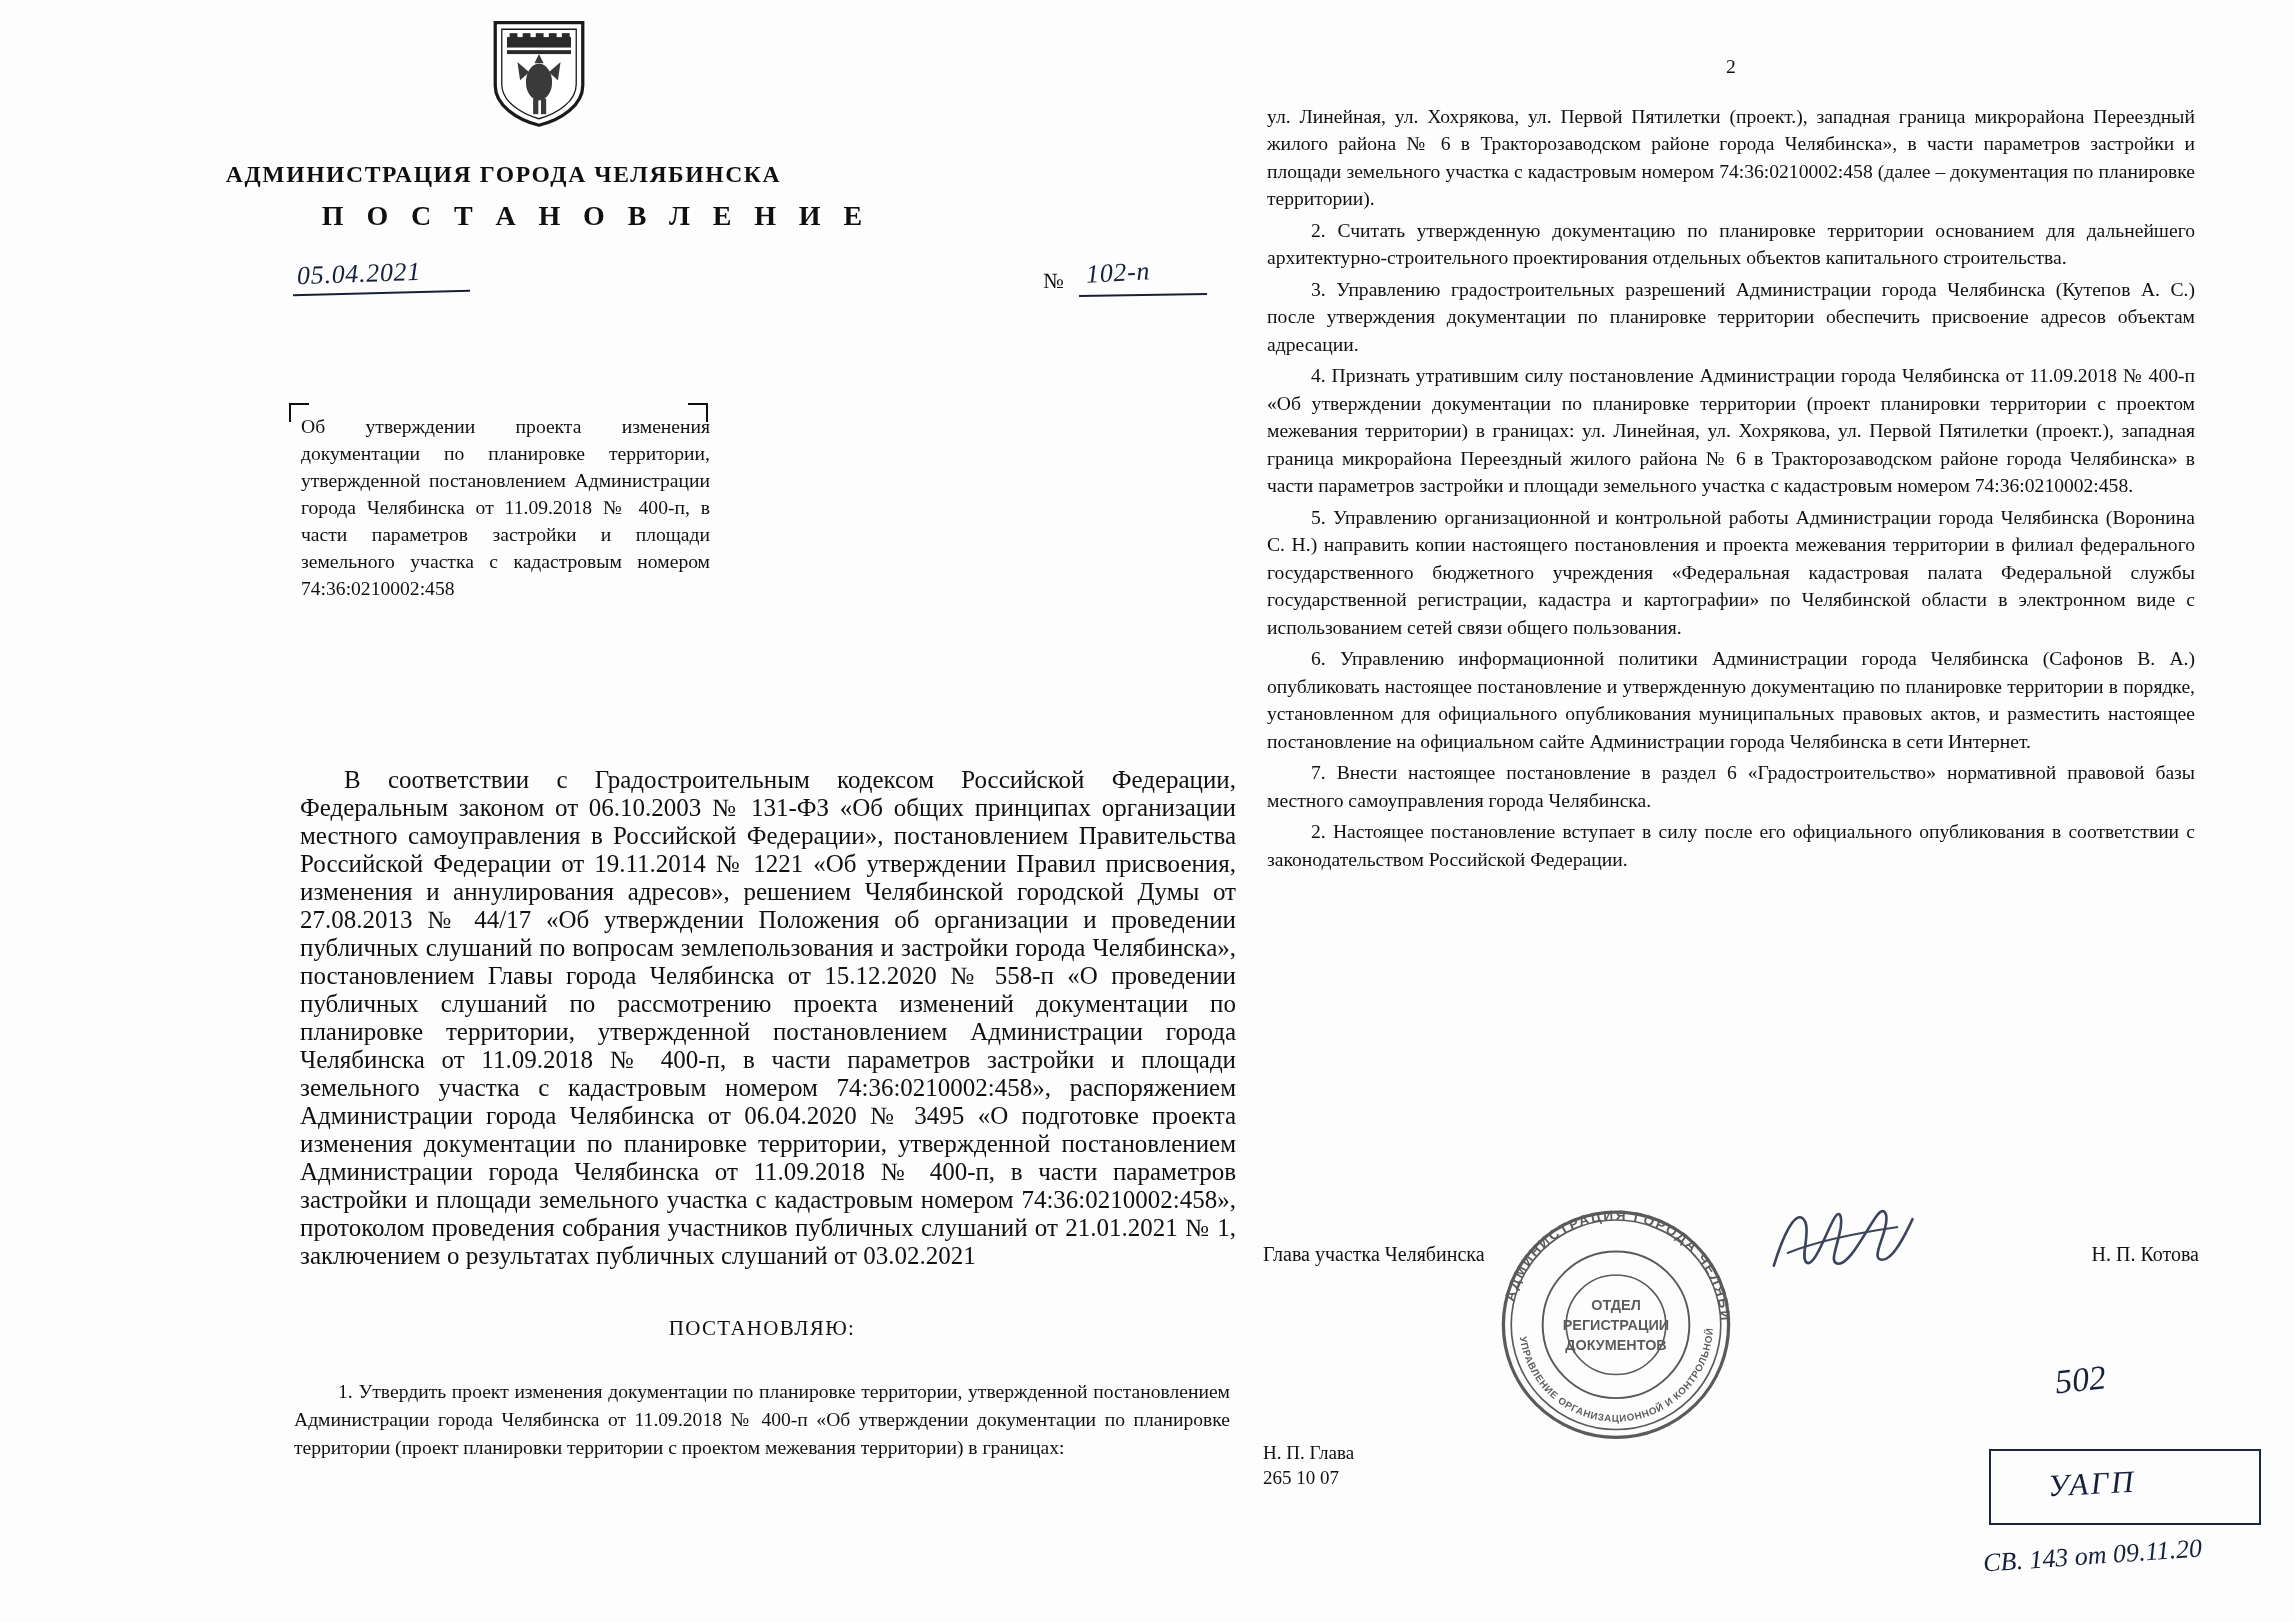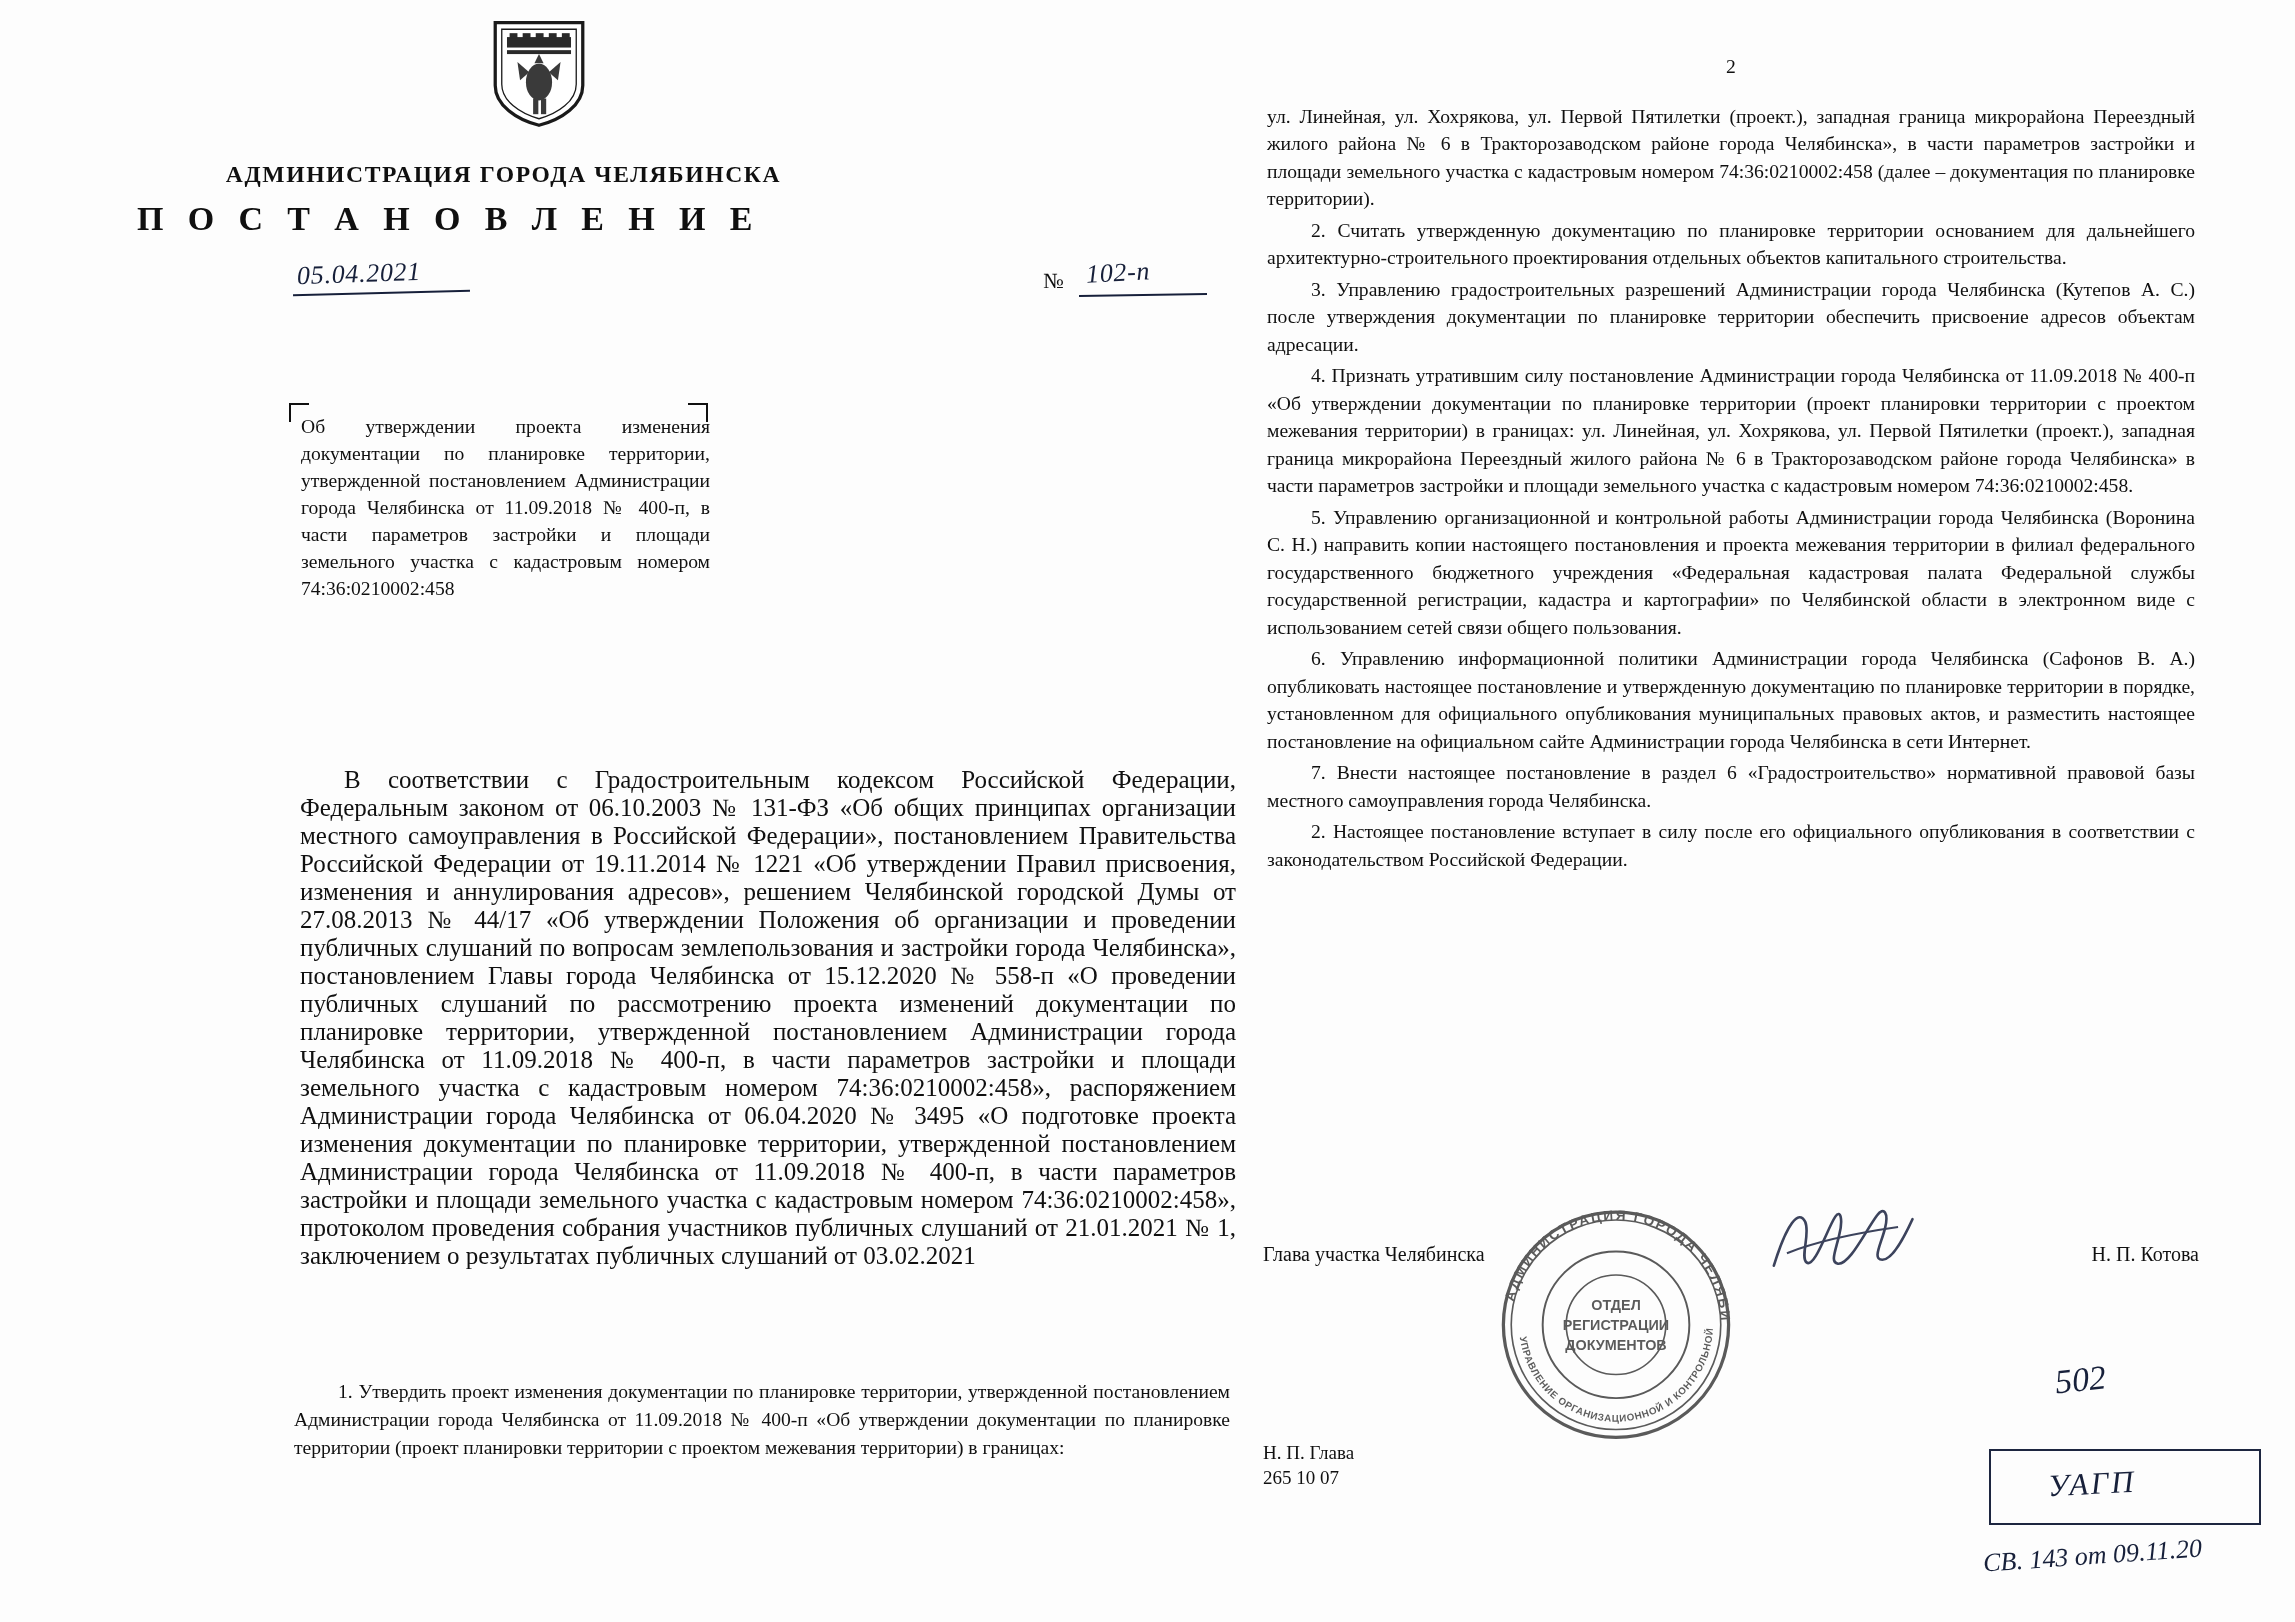--- a/index.html
+++ b/index.html
@@ -55,22 +55,22 @@
     text-align: center;
     font-size: 23.6px;
     font-weight: bold;
     letter-spacing: 1.6px;
   }
   .doc-title {
     position: absolute;
     left: 0px;
     top: 180px;
     width: 733px;
-    text-align: left;
-    font-size: 34px;
+    text-align: right;
+    font-size: 28px;
     font-weight: bold;
     letter-spacing: 7.9px;
   }
 
   
   .hw {
     font-family: "Liberation Serif", serif;
     font-style: italic;
     color: #17203a;
     letter-spacing: 0.7px;
@@ -313,20 +313,21 @@
     <div class="hw-num-underline"></div>
 
     <div class="bracket tl"></div>
     <div class="bracket tr"></div>
     <div class="subject">Об утверждении проекта изменения документации по планировке территории, утвержденной постановлением Администрации города Челябинска от 11.09.2018 № 400-п, в части параметров застройки и площади земельного участка с кадастровым номером 74:36:0210002:458</div>
 
     <div class="body-text">
       <p>В соответствии с Градостроительным кодексом Российской Федерации, Федеральным законом от 06.10.2003 № 131-ФЗ «Об общих принципах организации местного самоуправления в Российской Федерации», постановлением Правительства Российской Федерации от 19.11.2014 № 1221 «Об утверждении Правил присвоения, изменения и аннулирования адресов», решением Челябинской городской Думы от 27.08.2013 № 44/17 «Об утверждении Положения об организации и проведении публичных слушаний по вопросам землепользования и застройки города Челябинска», постановлением Главы города Челябинска от 15.12.2020 № 558-п «О проведении публичных слушаний по рассмотрению проекта изменений документации по планировке территории, утвержденной постановлением Администрации города Челябинска от 11.09.2018 № 400-п, в части параметров застройки и площади земельного участка с кадастровым номером 74:36:0210002:458», распоряжением Администрации города Челябинска от 06.04.2020 № 3495 «О подготовке проекта изменения документации по планировке территории, утвержденной постановлением Администрации города Челябинска от 11.09.2018 № 400-п, в части параметров застройки и площади земельного участка с кадастровым номером 74:36:0210002:458», протоколом проведения собрания участников публичных слушаний от 21.01.2021 № 1, заключением о результатах публичных слушаний от 03.02.2021</p>
     </div>
 
+    <div class="center-head">ПОСТАНОВЛЯЮ:</div>
 
     <div class="body-text-2">
       <p>1. Утвердить проект изменения документации по планировке территории, утвержденной постановлением Администрации города Челябинска от 11.09.2018 № 400-п «Об утверждении документации по планировке территории (проект планировки территории с проектом межевания территории) в границах:</p>
     </div>
   </div>
 
   <div class="col-right">
     <div class="page-num">2</div>
 
     <div class="right-text">

